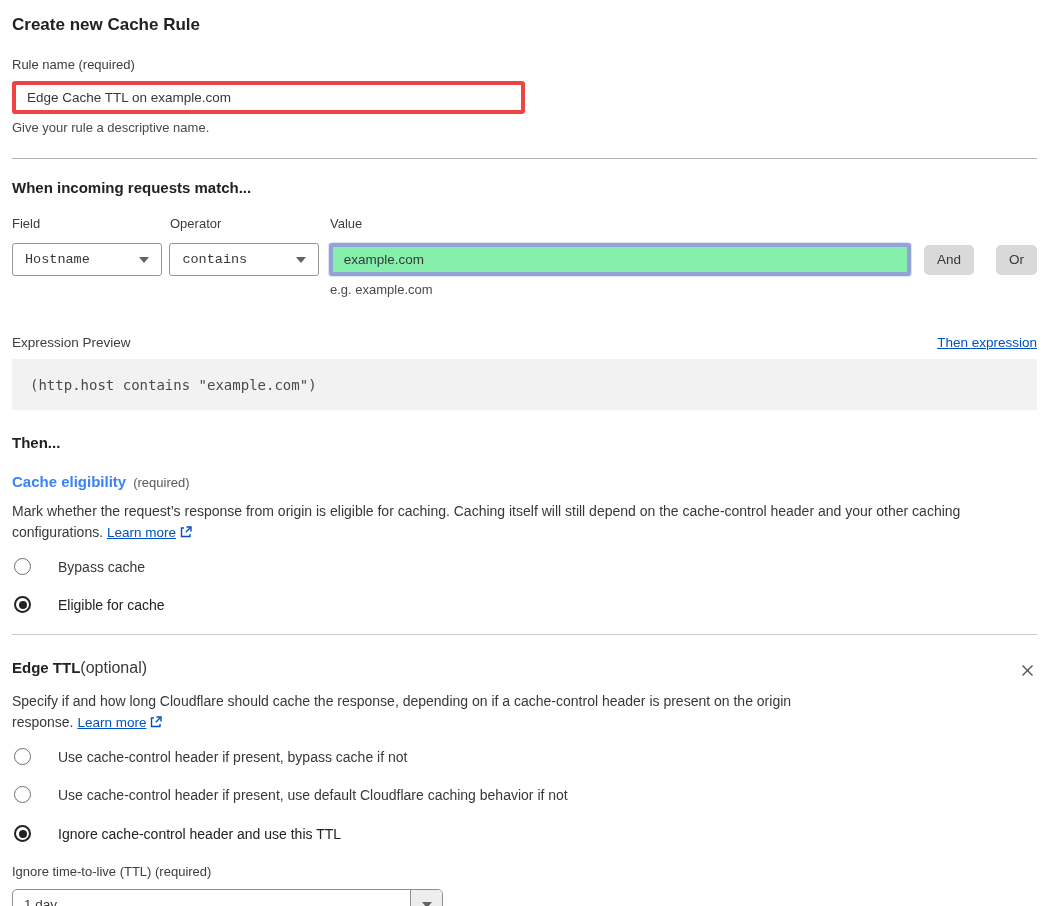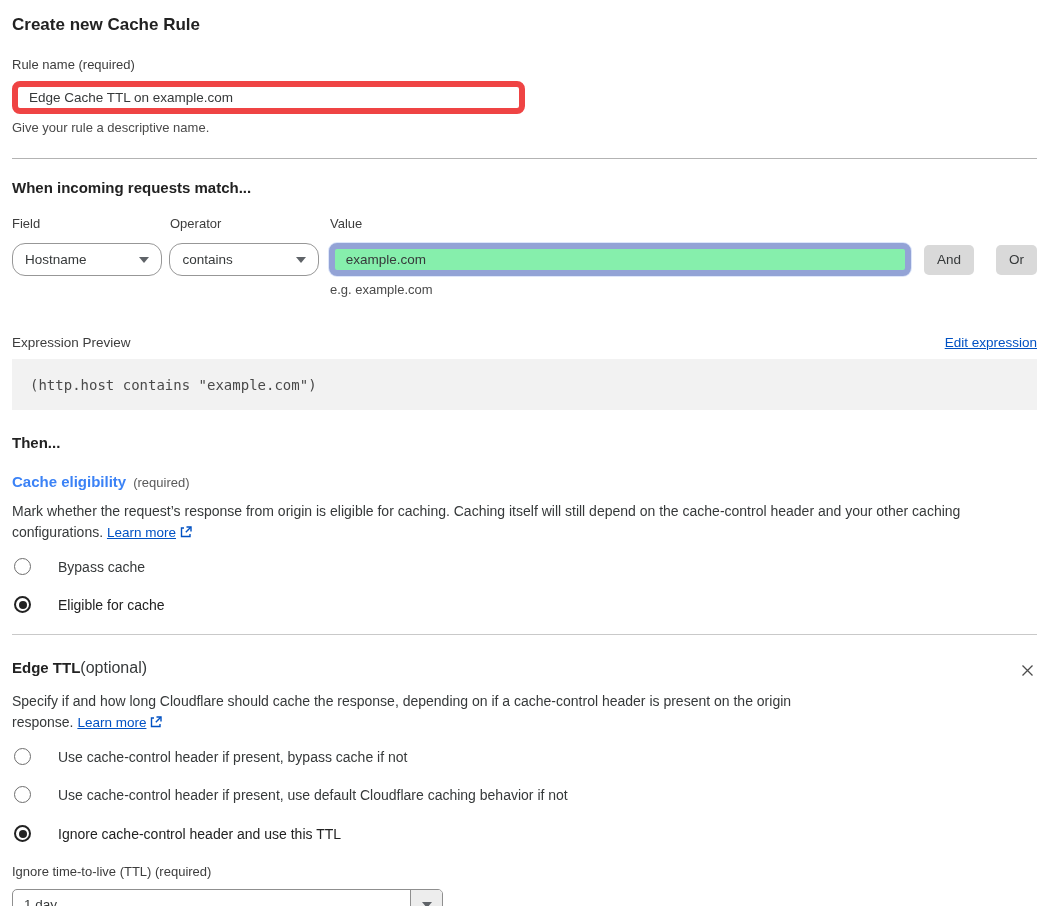--- a/index.html
+++ b/index.html
@@ -11,40 +11,40 @@
     overflow: hidden;
   }
   .page { padding: 0 21px 0 12px; }
 
   h1.page-title { font-size: 17px; font-weight: 700; color: #222; margin-top: 14px; line-height: 21px; }
 
   .field-label { font-size: 13px; color: #3d3d3d; }
   .help-text { font-size: 13px; color: #4a4a4a; }
 
   .text-input {
-    display: block; height: 33px; border: 6px solid #ef4444; border-radius: 8px;
+    display: block; height: 33px; border: 4px solid #ef4444; border-radius: 3px;
     font-family: "Liberation Sans", sans-serif; font-size: 13.5px; color: #36393a;
     padding: 0 11px; background: #fff; outline: none;
   }
   .rule-name-input { width: 513px; margin-top: 9px; }
 
   .divider { border: none; border-top: 1px solid #b3b3b3; margin-top: 23px; }
   .divider.light { border-top-color: #c9c9c9; }
 
   h2.section-heading { font-size: 15px; font-weight: 700; color: #222; line-height: 19px; }
 
   .match-labels { display: flex; margin-top: 19px; }
   .match-labels .lab-field { width: 158px; }
   .match-labels .lab-operator { width: 160px; }
   .controls-row { display: flex; align-items: center; margin-top: 12px; }
 
   .select-box {
-    height: 33px; border: 1px solid #979797; border-radius: 13px; background: #fff;
+    height: 33px; border: 1px solid #979797; border-radius: 3px; background: #fff;
     display: flex; align-items: center; justify-content: space-between;
-    padding: 0 12px; font-size: 13.5px; color: #36393a; cursor: pointer;
+    padding: 0 12px; font-size: 13.5px; color: #36393a; cursor: pointer; font-family: Liberation Mono, monospace;
   }
   .select-field { width: 151px; margin-right: 7px; }
   .select-operator { width: 150px; margin-right: 10px; }
   .caret {
     width: 0; height: 0;
     border-left: 5px solid transparent; border-right: 5px solid transparent;
     border-top: 6px solid #5f6368;
   }
   .value-input {
     width: 585px; margin-right: 13px;
@@ -139,21 +139,21 @@
       <span class="caret"></span>
     </div>
     <input class="text-input value-input" type="text" value="example.com" style="">
     <button class="chip-btn btn-and">And</button>
     <button class="chip-btn">Or</button>
   </div>
   <div class="help-text value-hint">e.g. example.com</div>
 
   <div class="expr-row">
     <div class="expr-label">Expression Preview</div>
-    <a class="link">Edit expression</a>
+    <a class="link">Then expression</a>
   </div>
   <div class="code-block">
     <span>(http.host contains "example.com")</span>
   </div>
 
   <h2 class="section-heading then-heading">Then...</h2>
 
   <div class="sub-head">
     <span class="sub-title">Cache eligibility</span>
     <span class="qualifier">(required)</span>

